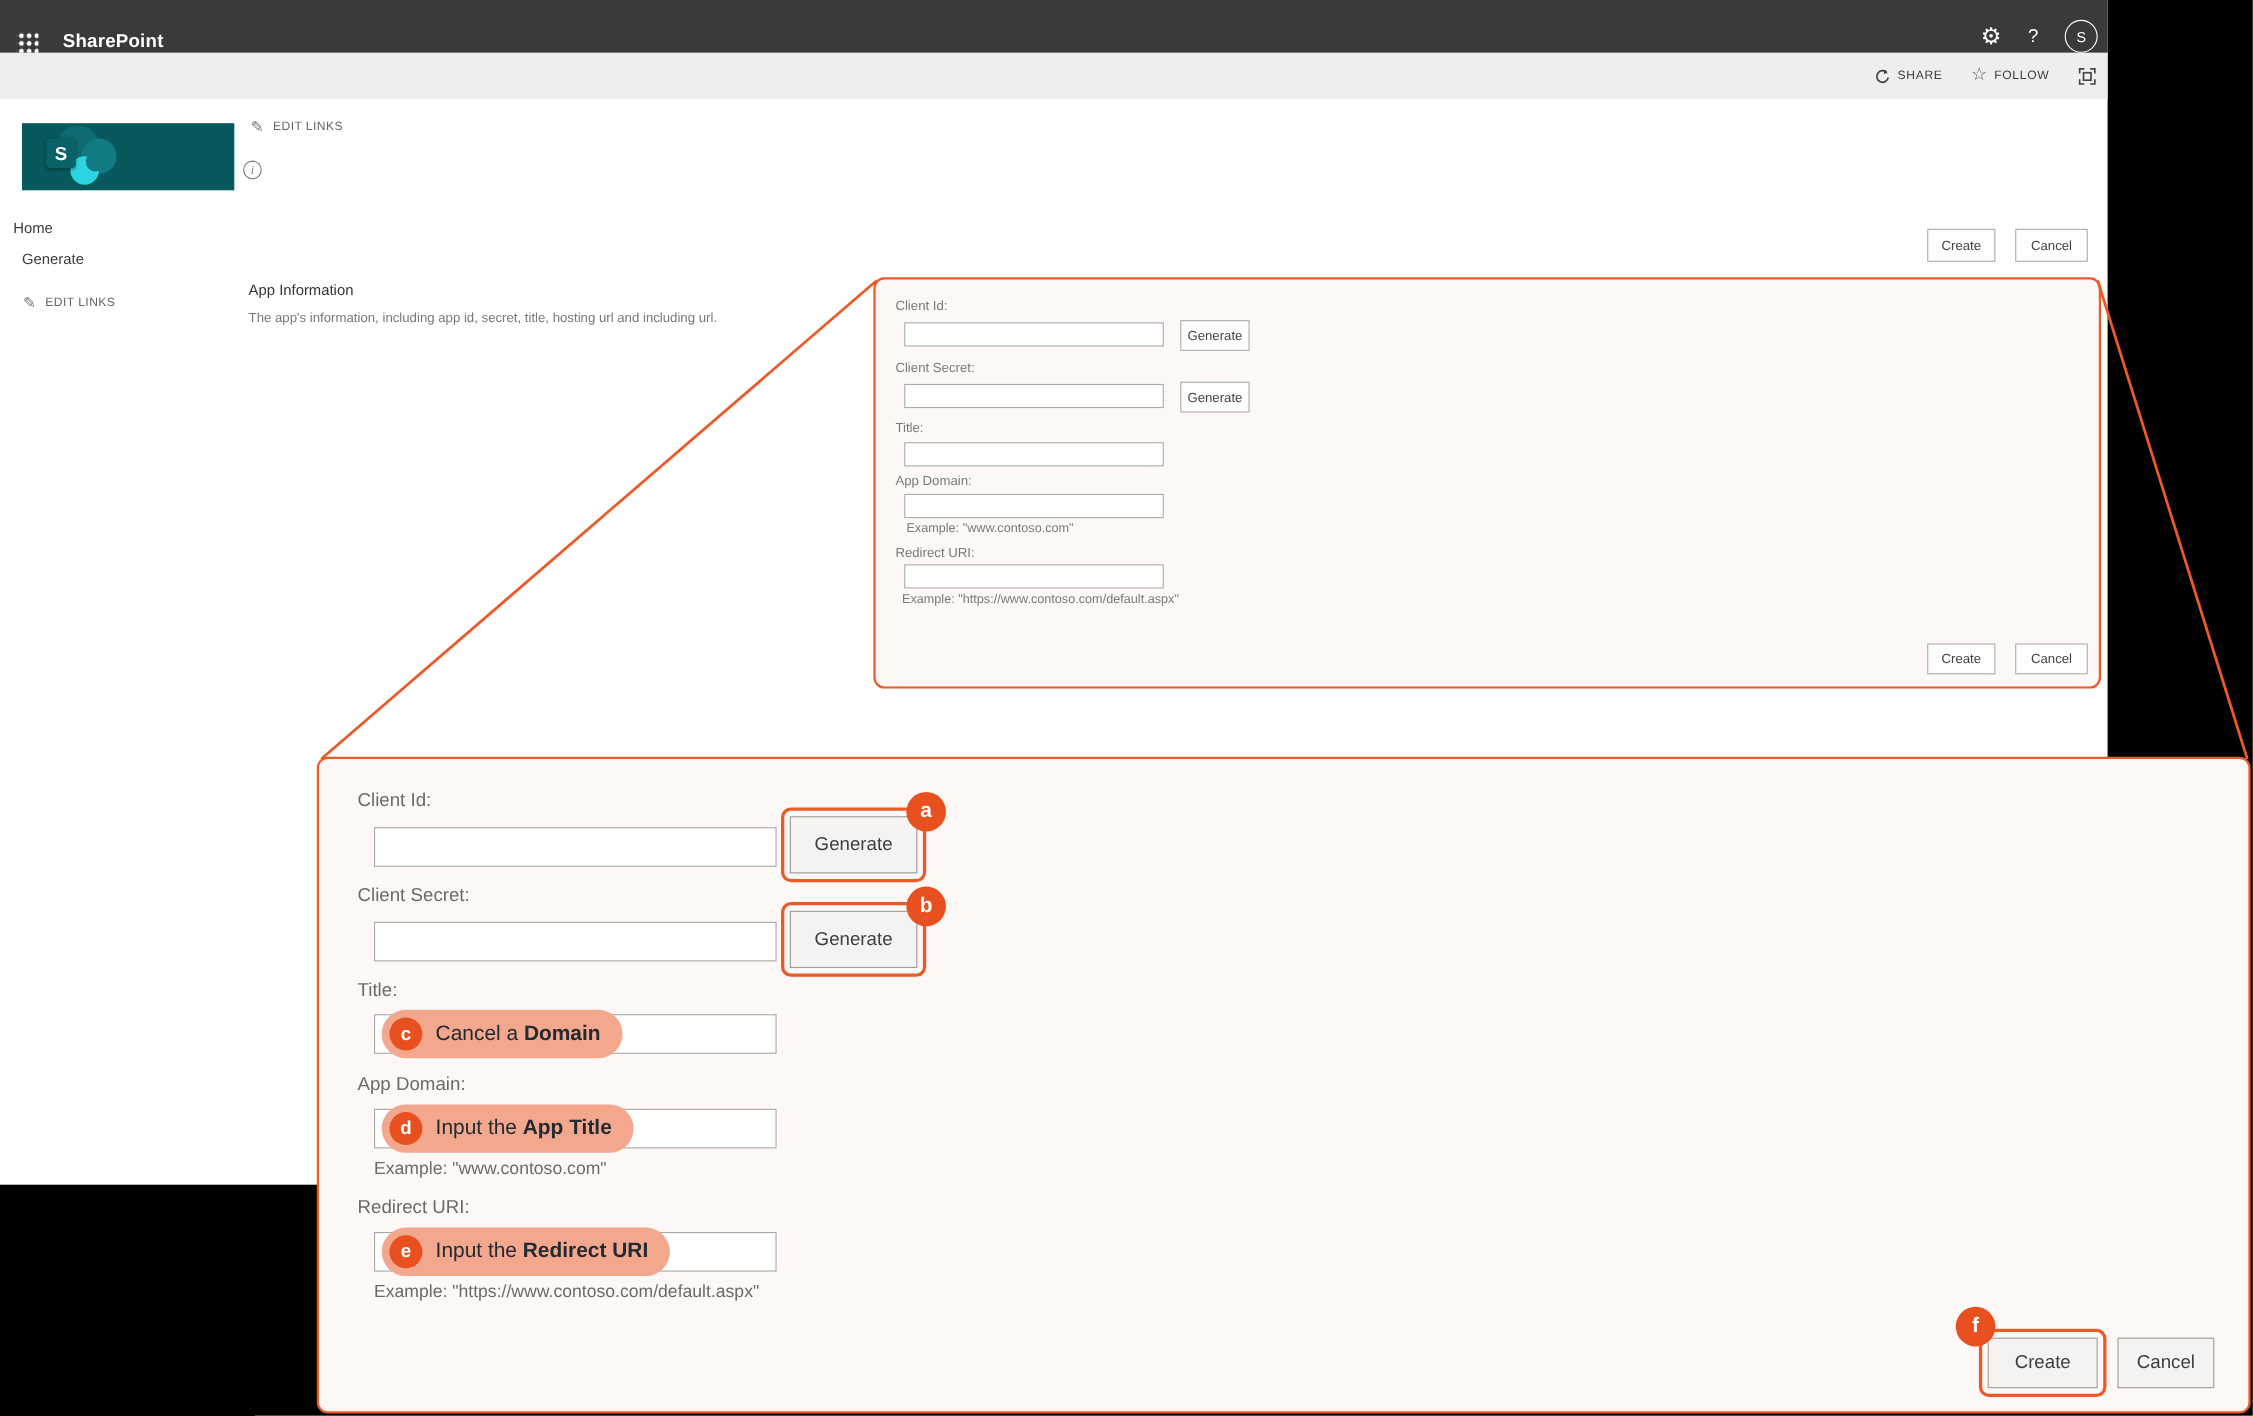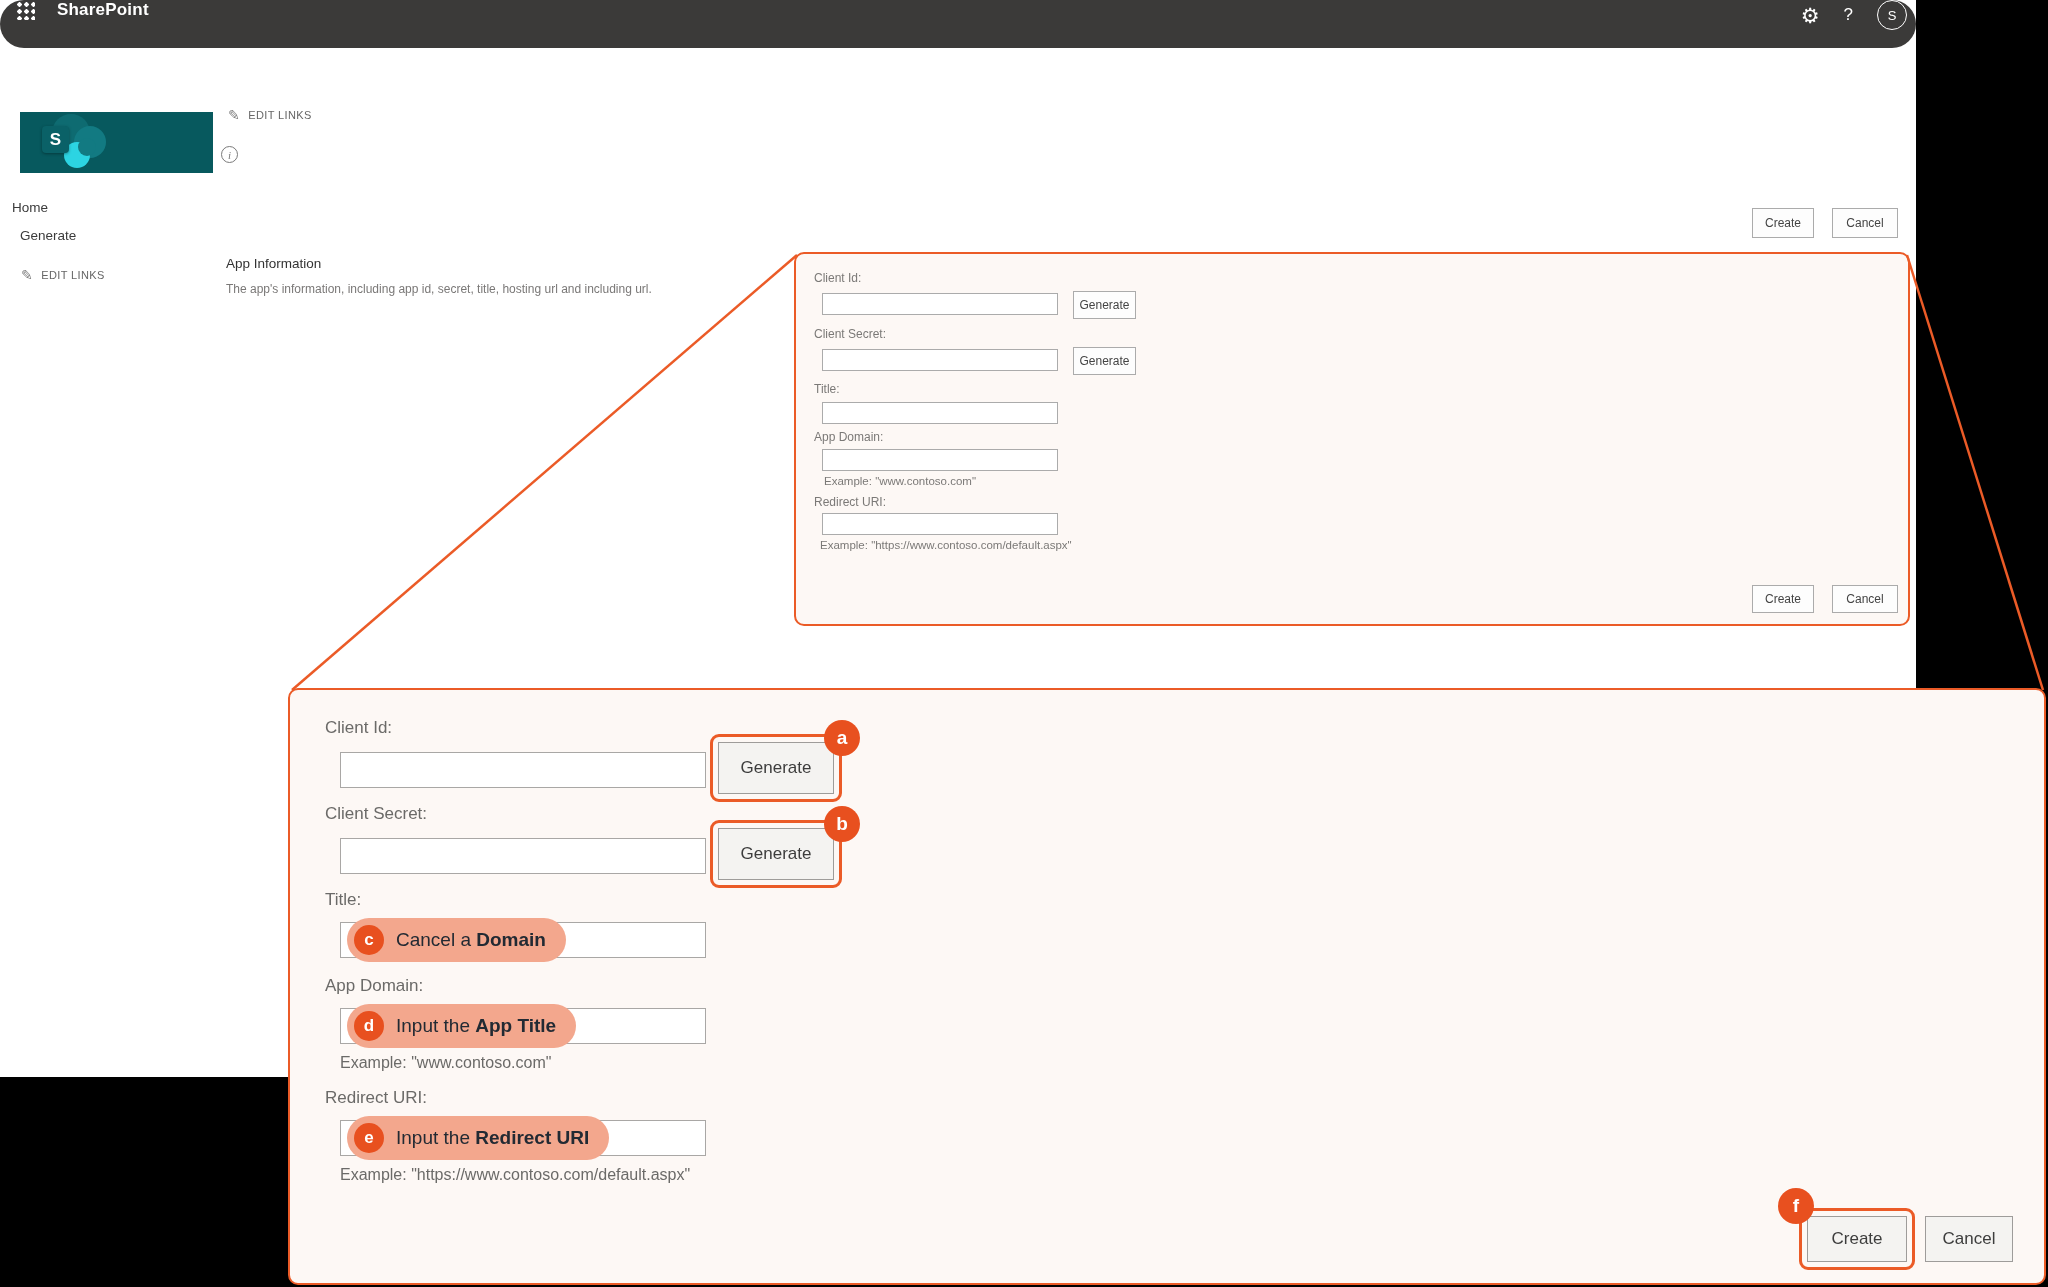--- a/index.html
+++ b/index.html
@@ -8,21 +8,21 @@
     width:2048px; height:1287px; position:relative; overflow:hidden;
     background:#000; font-family:"Liberation Sans", sans-serif;
   }
   .abs { position:absolute; }
 
   
   #page { position:absolute; left:0; top:0; width:1916px; height:1077px; background:#fff; }
 
   
   #suite { position:absolute; left:0; top:0; width:100%; height:48px; background:#3B3A39;
-           display:flex; align-items:flex-start; color:#fff;border-radius:24px; }
+           display:flex; align-items:flex-end; color:#fff; }
   .waffle { width:20px; height:20px; margin-left:15px;
             background-image:radial-gradient(circle,#fff 2px,rgba(0,0,0,0) 2.4px);
             background-size:7px 7px; background-position:1px 1px; }
   .product { font-size:17px; font-weight:700; margin-left:22px; letter-spacing:.2px; }
   .suite-right { margin-left:auto; display:flex; align-items:center; gap:24px; margin-right:9px; }
   .gear { font-size:21px; line-height:1; }
   .help { font-size:17px; }
   .avatar { width:30px; height:30px; border:1.5px solid #fff; border-radius:50%;
             display:flex; align-items:center; justify-content:center; font-size:13px; }
 
@@ -94,20 +94,42 @@
   <div id="suite">
     <div class="waffle"></div>
     <div class="product">SharePoint</div>
     <div class="suite-right">
       <div class="gear">⚙</div>
       <div class="help">?</div>
       <div class="avatar">S</div>
     </div>
   </div>
 
+  <div id="actionbar">
+    <div class="ab-item">
+      <svg width="15" height="15" viewBox="0 0 16 16">
+        <path d="M13.4 9.2 A5.6 5.6 0 1 1 12 4.2" fill="none" stroke="#444" stroke-width="1.7"></path>
+        <path d="M10.6 1.2 L12.6 4.8 L8.8 5.4 Z" fill="#444"></path>
+      </svg>
+      <span>SHARE</span>
+    </div>
+    <div class="ab-item">
+      <span class="star">☆</span>
+      <span>FOLLOW</span>
+    </div>
+    <div class="ab-item">
+      <svg width="17" height="17" viewBox="0 0 16 16" fill="none" stroke="#444" stroke-width="1.4">
+        <path d="M5.5 1.5 H1.5 V5.5"></path>
+          <path d="M10.5 1.5 H14.5 V5.5"></path>
+        <path d="M14.5 10.5 V14.5 H10.5"></path>
+          <path d="M5.5 14.5 H1.5 V10.5"></path>
+        <rect x="4.8" y="4.8" width="6.4" height="6.4"></rect>
+      </svg>
+    </div>
+  </div>
 
   <div class="logo-tile">
     <div class="lg" style="left:32px;top:2px;width:38px;height:38px;background:#0E6B71;"></div>
     <div class="lg" style="left:54px;top:14px;width:32px;height:32px;background:#127A82;"></div>
     <div class="lg" style="left:44px;top:30px;width:26px;height:26px;background:#2CD4E2;"></div>
     <div class="lg" style="left:58px;top:26px;width:18px;height:18px;background:#127A82;"></div>
     <div style="position:absolute;left:22px;top:14px;width:27px;height:27px;border-radius:4px;background:#0A6167;box-shadow:0 1px 3px rgba(0,0,0,.35);display:flex;align-items:center;justify-content:center;color:#fff;font-weight:700;font-size:17px;">S</div>
   </div>
 
   <div class="editlinks abs" style="left:228px;top:108px;">

